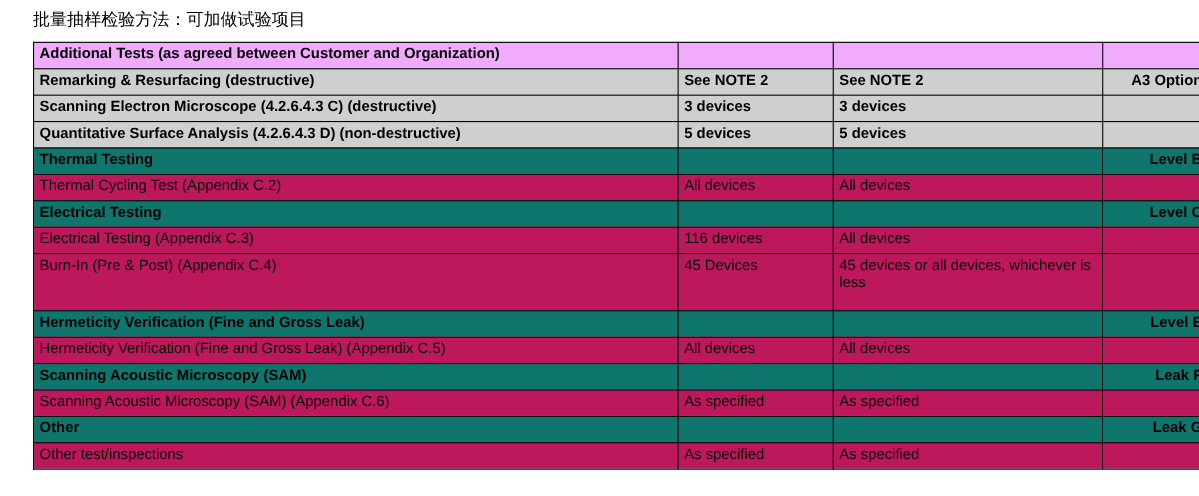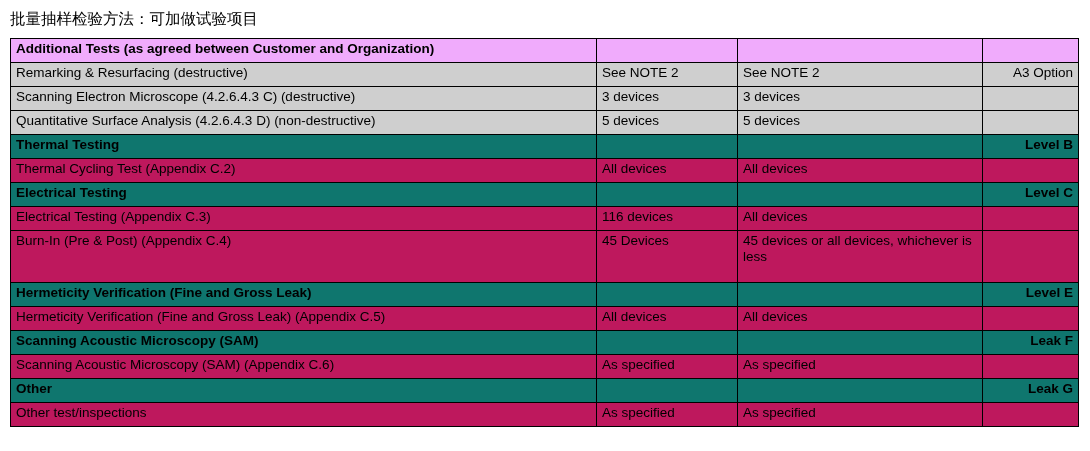--- a/index.html
+++ b/index.html
@@ -13,20 +13,21 @@
     font-family: "Liberation Sans", sans-serif;
     color: #000000;
     overflow: hidden;
   }
   .page {
     position: relative;
     width: 1062px;
     height: 451px;
     box-sizing: border-box;
     padding: 0;
+    margin-left: 20px;
   }
   .doc-heading {
     font-size: 15.5px;
     line-height: 1.2;
     padding: 10px 0 0 10px;
     font-weight: normal;
     color: #000;
     white-space: nowrap;
   }
   table.tests-table {
@@ -52,21 +53,21 @@
   tr.header-row td {
     background: #f0abfc;
     font-weight: bold;
   }
   tr.section-row td {
     background: #0f766e;
     font-weight: bold;
   }
   tr.bold-row td {
     background: #cfcfcf;
-    font-weight: normal;
+    font-weight: bold;
   }
   td.level-cell {
     font-weight: bold;
     background: #cfcfcf;
     text-align: right;
   }
   td.plain {
     background: #be185d;
     font-weight: normal;
   }

